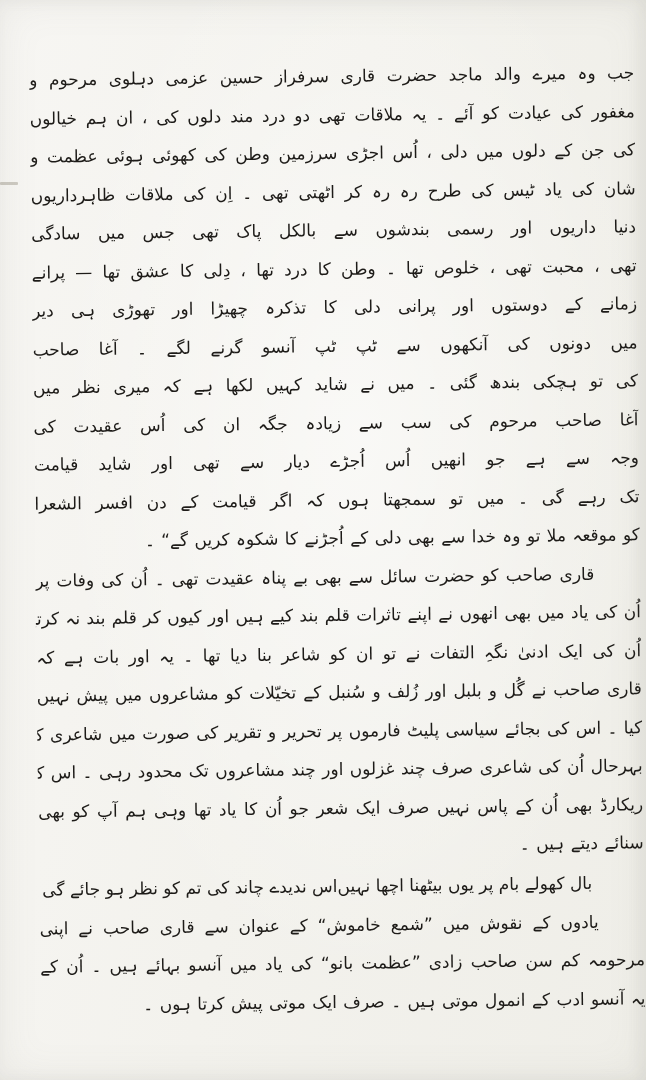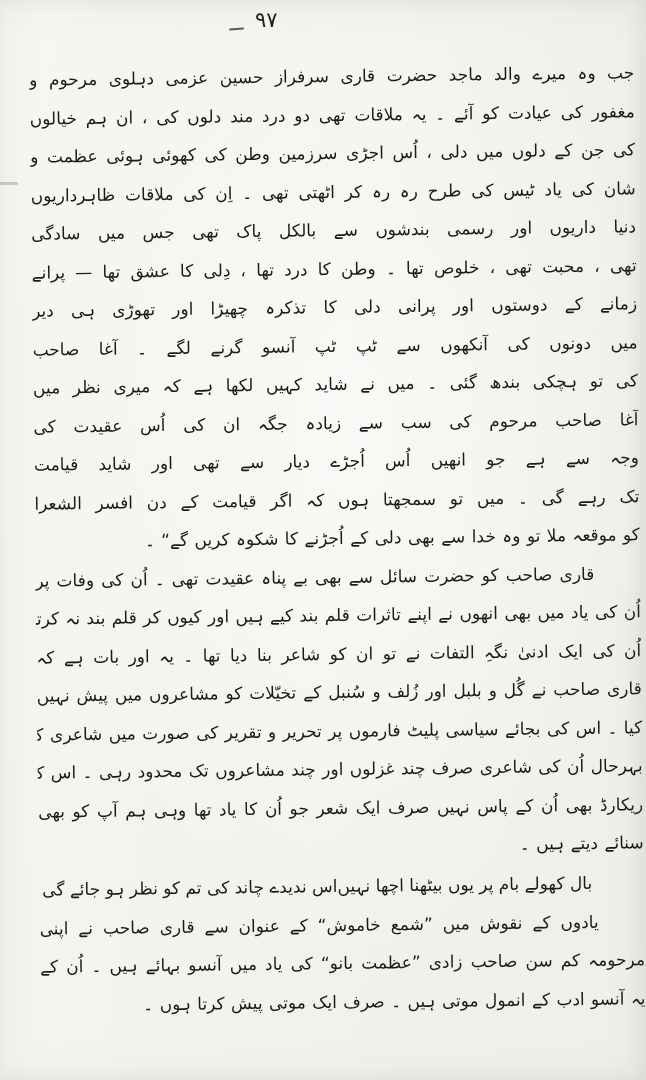--- a/index.html
+++ b/index.html
@@ -102,24 +102,20 @@
   }
   .couplet .hemistich {
     display: inline-block;
   }
 </style>
 </head>
 <body>
 
 <div class="sheet">
 
-  <div class="page-header">
-    <span class="header-dash"></span>
-    <span class="page-number">۹۷</span>
-  </div>
 
   <span class="margin-dash"></span>
 
   <div class="text-block" id="text-block">
       <div class="text-line">جب وہ میرے والد ماجد حضرت قاری سرفراز حسین عزمی دہلوی مرحوم و</div>
       <div class="text-line">مغفور کی عیادت کو آئے ۔ یہ ملاقات تھی دو درد مند دلوں کی ، ان ہم خیالوں</div>
       <div class="text-line">کی جن کے دلوں میں دلی ، اُس اجڑی سرزمین وطن کی کھوئی ہوئی عظمت و</div>
       <div class="text-line">شان کی یاد ٹیس کی طرح رہ رہ کر اٹھتی تھی ۔ اِن کی ملاقات ظاہرداریوں</div>
       <div class="text-line">دنیا داریوں اور رسمی بندشوں سے بالکل پاک تھی جس میں سادگی</div>
       <div class="text-line">تھی ، محبت تھی ، خلوص تھا ۔ وطن کا درد تھا ، دِلی کا عشق تھا — پرانے</div>

